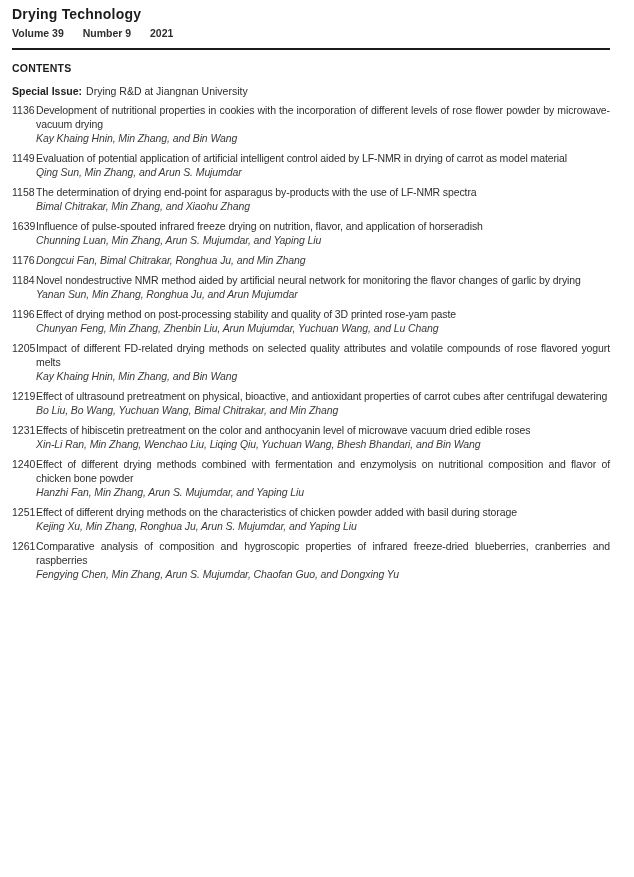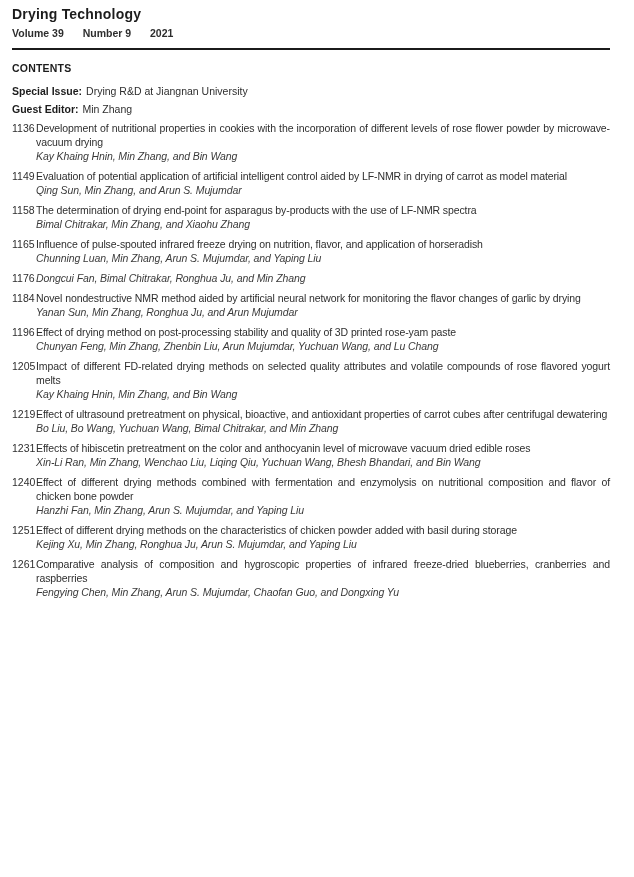--- a/index.html
+++ b/index.html
@@ -101,23 +101,20 @@
   </div>
 
   <hr class="header-rule">
 
   <div class="contents-heading">CONTENTS</div>
 
   <div class="meta-line">
     <span class="meta-label">Special Issue:</span><span>Drying R&amp;D at Jiangnan University</span>
   </div>
 
-  <div class="meta-line">
-    <span class="meta-label">Guest Editor:</span><span>Min Zhang</span>
-  </div>
 
 
   <div class="section">
 
     <div class="entry">
       <div class="entry-page-num">1136</div>
       <div class="entry-body">
         <div class="entry-title">Development of nutritional properties in cookies with the incorporation of different levels of rose flower powder by microwave-vacuum drying</div>
         <div class="entry-authors">Kay Khaing Hnin, Min Zhang, and Bin Wang</div>
       </div>
@@ -133,21 +130,21 @@
 
     <div class="entry">
       <div class="entry-page-num">1158</div>
       <div class="entry-body">
         <div class="entry-title">The determination of drying end-point for asparagus by-products with the use of LF-NMR spectra</div>
         <div class="entry-authors">Bimal Chitrakar, Min Zhang, and Xiaohu Zhang</div>
       </div>
     </div>
 
     <div class="entry">
-      <div class="entry-page-num">1165</div>
+      <div class="entry-page-num">1639</div>
       <div class="entry-body">
         <div class="entry-title">Influence of pulse-spouted infrared freeze drying on nutrition, flavor, and application of horseradish</div>
         <div class="entry-authors">Chunning Luan, Min Zhang, Arun S. Mujumdar, and Yaping Liu</div>
       </div>
     </div>
 
     <div class="entry">
       <div class="entry-page-num">1176</div>
       <div class="entry-body">
         <div class="entry-authors">Dongcui Fan, Bimal Chitrakar, Ronghua Ju, and Min Zhang</div>

